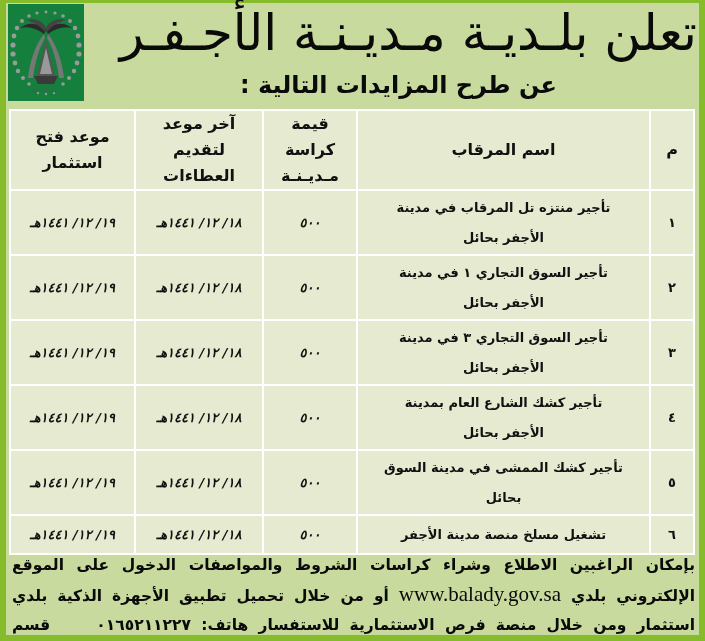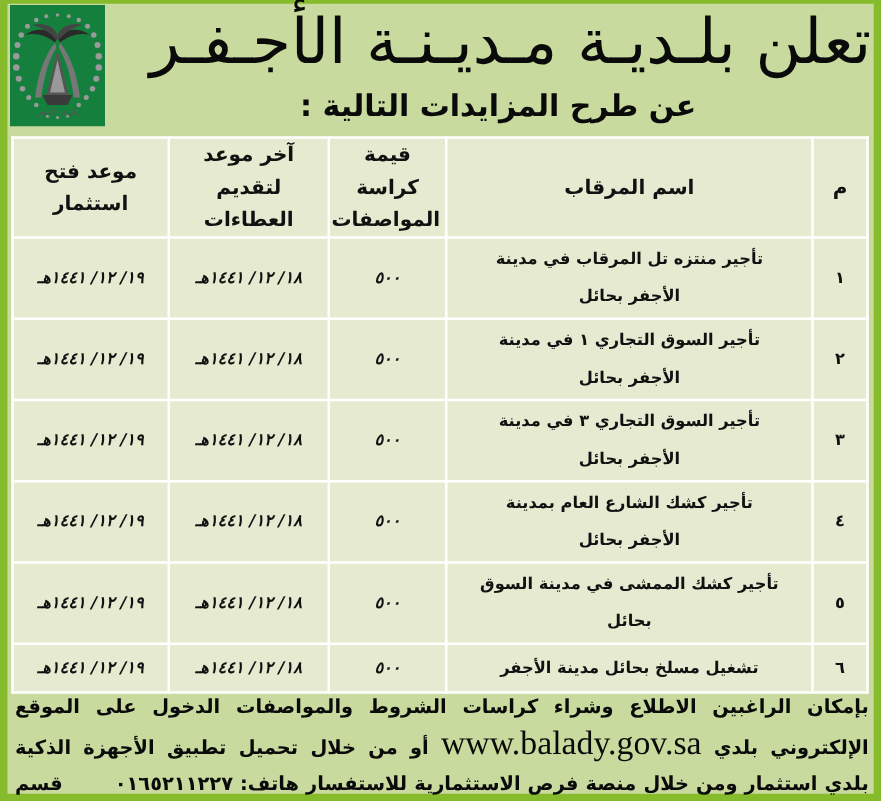--- a/index.html
+++ b/index.html
@@ -55,21 +55,21 @@
     font-size: 19px; line-height: 30px; text-align: center;
   }
   td.num { font-size: 14px; }
   td.date, td.price { font-size: 14px; letter-spacing: 1px; white-space: nowrap; font-style: italic; }
   .footer {
     position: absolute; left: 12px; right: 10px; top: 551px;
     direction: rtl; text-align: justify; text-align-last: center;
     font-weight: bold; font-size: 15.5px; line-height: 29px; color: #0a0a0a;
   }
   .footer .url {
-    font-family: "Liberation Serif", serif; font-weight: normal; font-size: 27px;
+    font-family: "Liberation Serif", serif; font-weight: normal; font-size: 21px;
     direction: ltr; unicode-bidi: embed;
   }
   .ltr { direction: ltr; unicode-bidi: embed; margin-left: 36px; }
 </style>
 </head>
 <body>
 
 <div class="frame"></div>
 
 <div class="logo">
@@ -123,21 +123,21 @@
     <col style="width:44px">
     <col style="width:293px">
     <col style="width:94px">
     <col style="width:128px">
     <col style="width:125px">
   </colgroup>
   <thead>
     <tr>
       <th><span>م</span></th>
       <th><span>اسم المرقاب</span></th>
-      <th><span>قيمة كراسة</span><br><span>المواصفات</span></th>
+      <th><span>قيمة كراسة</span><br><span>مـديـنـة</span></th>
       <th><span>آخر موعد لتقديم</span><br><span>العطاءات</span></th>
       <th><span>موعد فتح</span><br><span>استثمار</span></th>
     </tr>
   </thead>
   <tbody>
     <tr class="row">
       <td class="num">١</td>
       <td class="name"><span>تأجير منتزه تل المرقاب في مدينة</span><br><span>الأجفر بحائل</span></td>
       <td class="price">٥٠٠</td>
       <td class="date">١٨/ ١٢/ ١٤٤١هـ</td>
@@ -166,21 +166,21 @@
     </tr>
     <tr class="row">
       <td class="num">٥</td>
       <td class="name"><span>تأجير كشك الممشى في مدينة السوق</span><br><span>بحائل</span></td>
       <td class="price">٥٠٠</td>
       <td class="date">١٨/ ١٢/ ١٤٤١هـ</td>
       <td class="date">١٩/ ١٢/ ١٤٤١هـ</td>
     </tr>
     <tr class="row short">
       <td class="num">٦</td>
-      <td class="name"><span>تشغيل مسلخ بحائل مدينة الأجفر</span></td>
+      <td class="name"><span>تشغيل مسلخ منصة مدينة الأجفر</span></td>
       <td class="price">٥٠٠</td>
       <td class="date">١٨/ ١٢/ ١٤٤١هـ</td>
       <td class="date">١٩/ ١٢/ ١٤٤١هـ</td>
     </tr>
   </tbody>
 </table>
 
 <div class="footer">
   <span>بإمكان الراغبين الاطلاع وشراء كراسات الشروط والمواصفات الدخول على الموقع الإلكتروني بلدي</span>
   <span class="url">www.balady.gov.sa</span>

